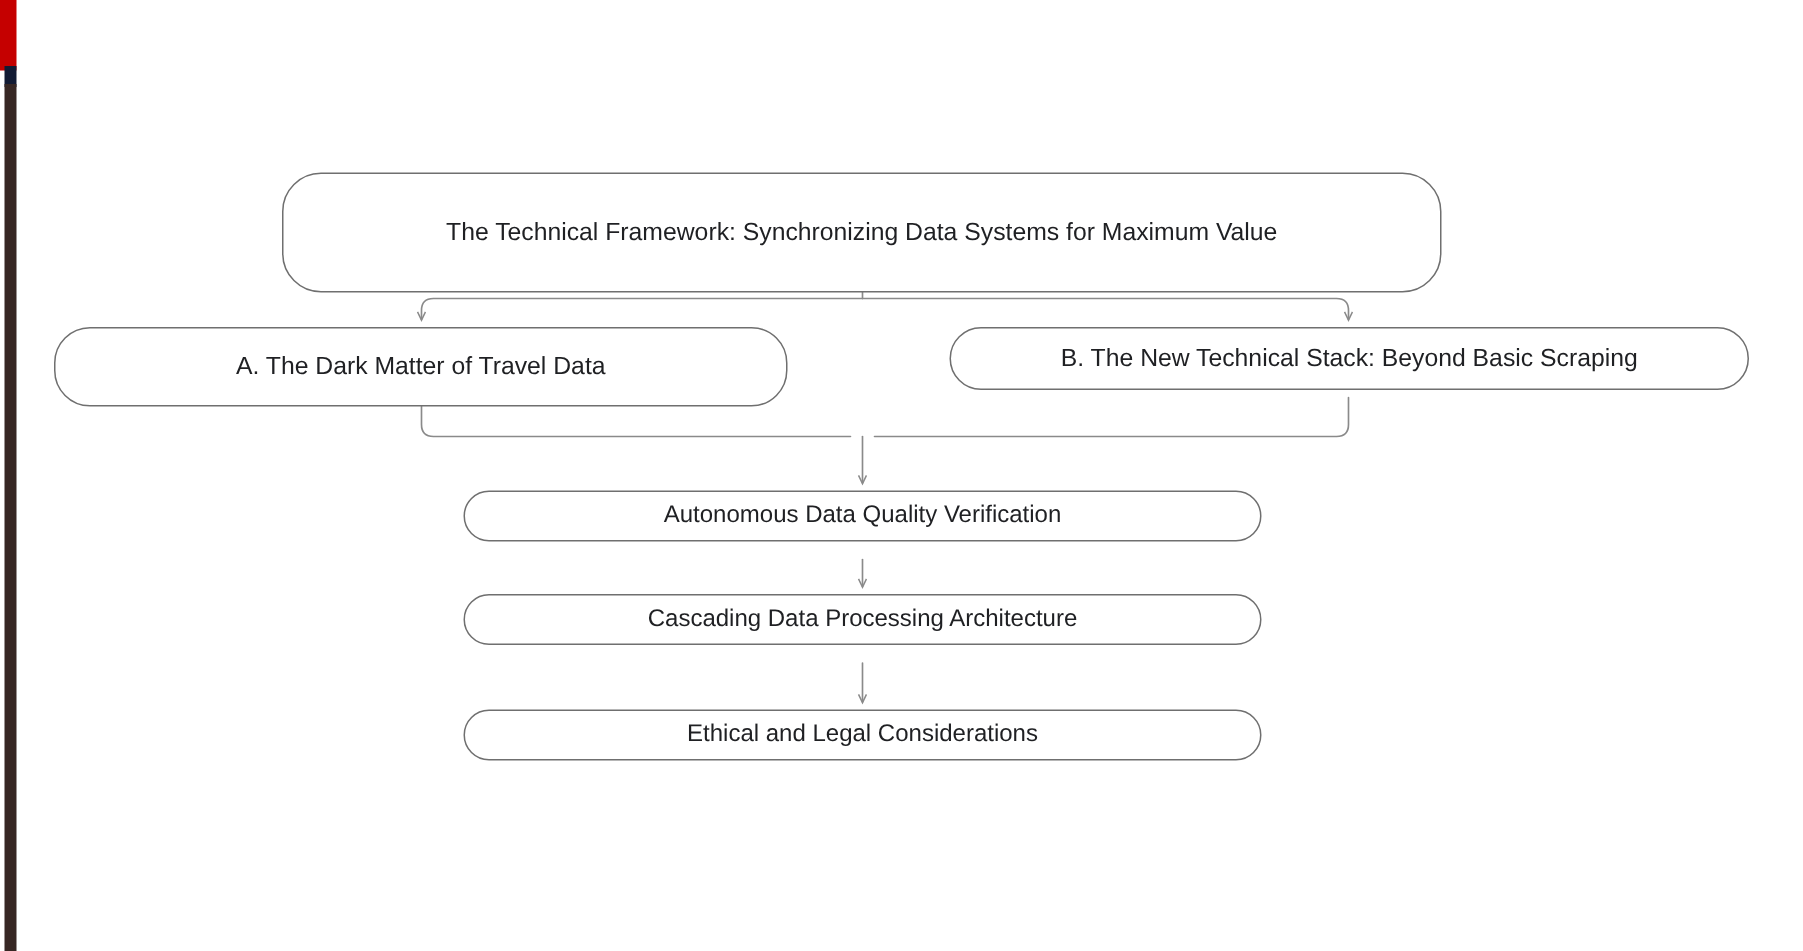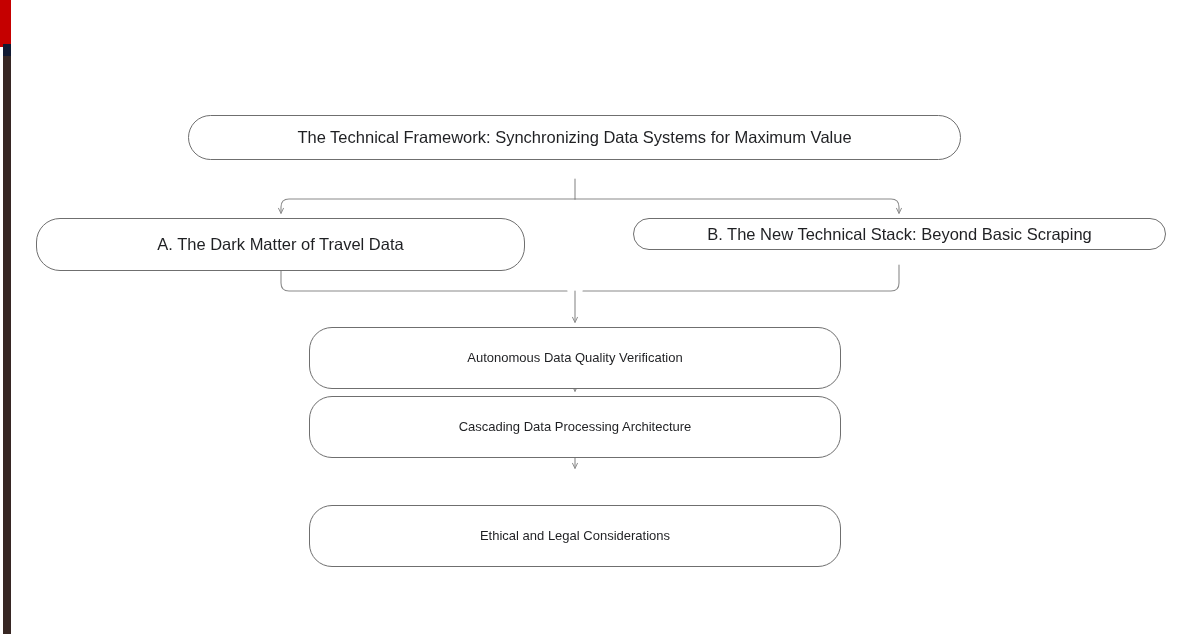--- a/index.html
+++ b/index.html
@@ -66,54 +66,54 @@
     border-radius: 22px;
     color: #1f2023;
     line-height: 1.25;
     padding: 0 18px;
   }
 
   #node-root {
     left: 188px;
     top: 115px;
     width: 773px;
-    height: 45px;
+    height: 80px;
     font-size: 16.5px;
     border-radius: 26px;
   }
 
   #node-a {
     left: 36px;
     top: 218px;
     width: 489px;
     height: 53px;
     font-size: 16.5px;
     border-radius: 24px;
   }
 
   #node-b {
     left: 633px;
     top: 218px;
     width: 533px;
-    height: 32px;
+    height: 42px;
     font-size: 16.5px;
     border-radius: 24px;
   }
 
   .node-small {
     left: 309px;
     width: 532px;
-    height: 62px;
-    font-size: 13px;
+    height: 34px;
+    font-size: 16px;
     border-radius: 23px;
   }
 
   #node-c1 { top: 327px; }
   #node-c2 { top: 396px; text-align: center; }
-  #node-c3 { top: 473px; margin-top: 32px; }
+  #node-c3 { top: 473px; }
 </style>
 </head>
 <body>
 
 <div id="edge-red"></div>
 <div id="edge-navy"></div>
 <div id="edge-brown"></div>
 
 <svg id="connectors" viewBox="0 0 1202 634" xmlns="http://www.w3.org/2000/svg">
   <defs>

